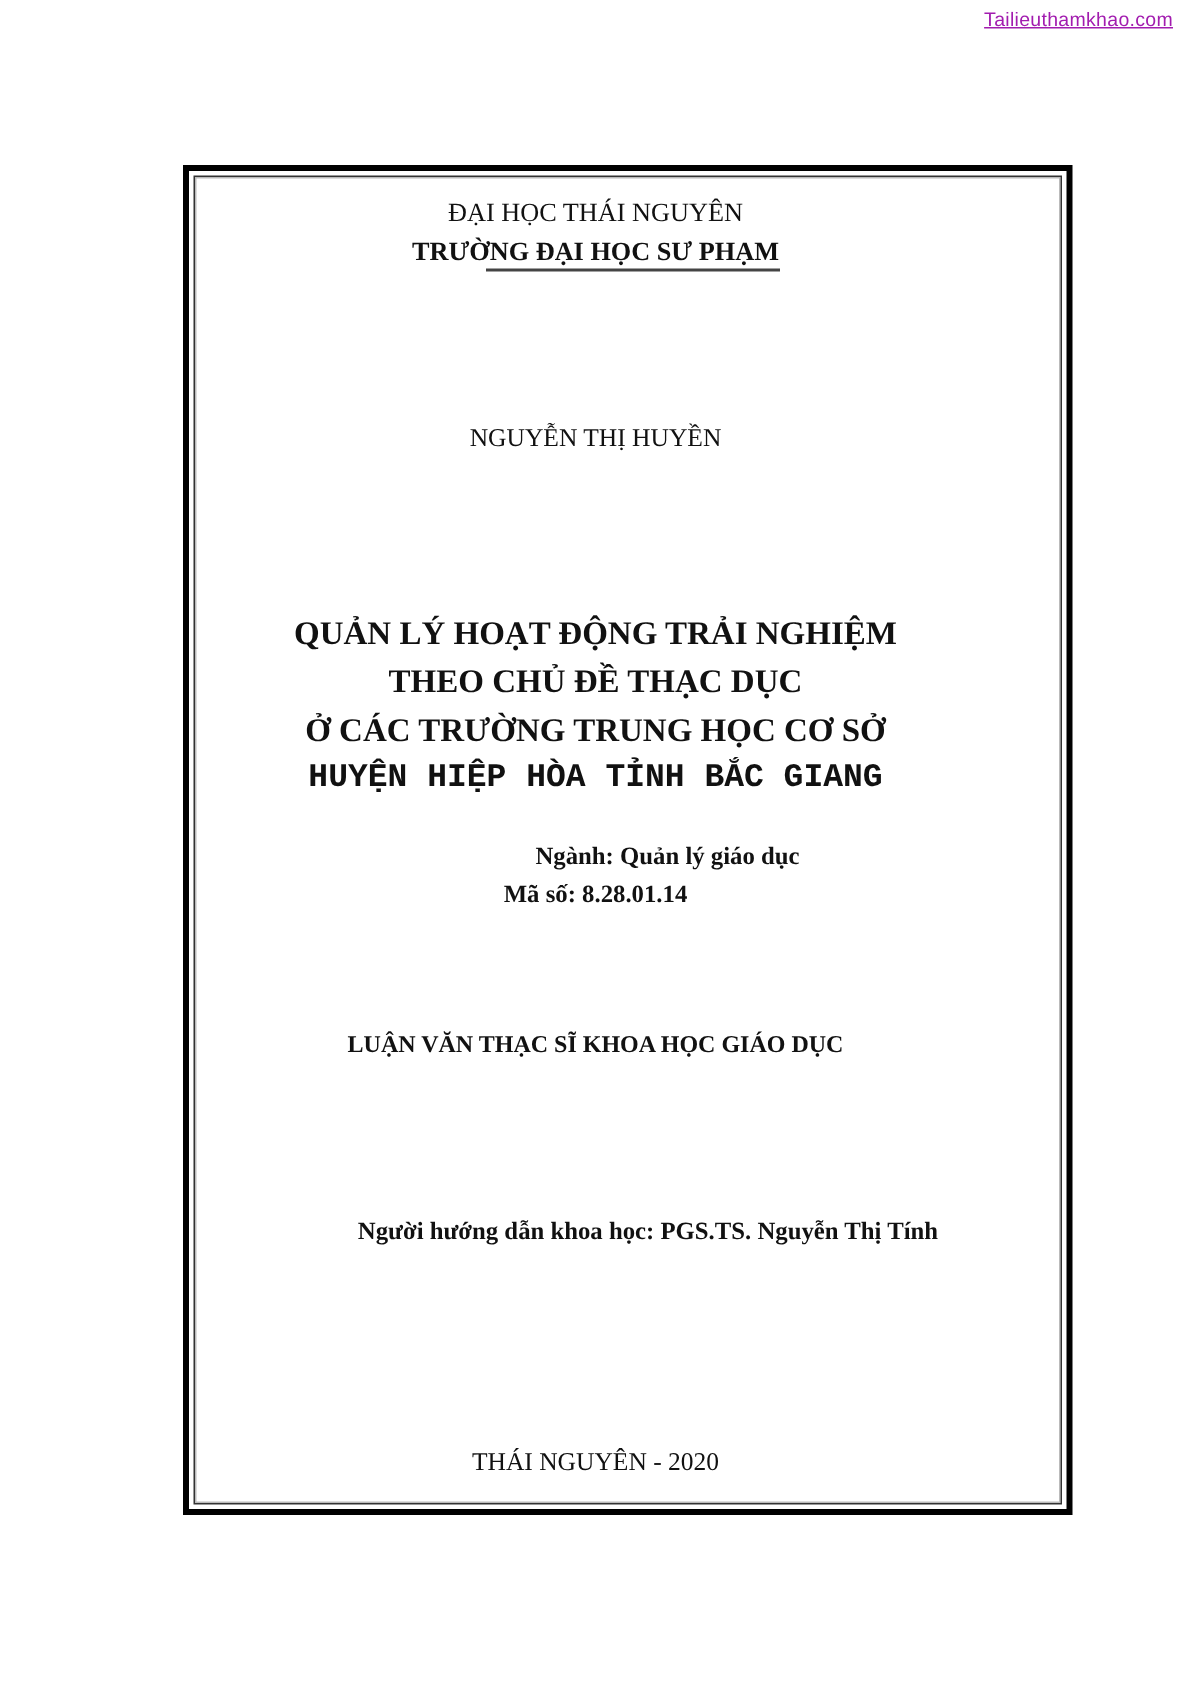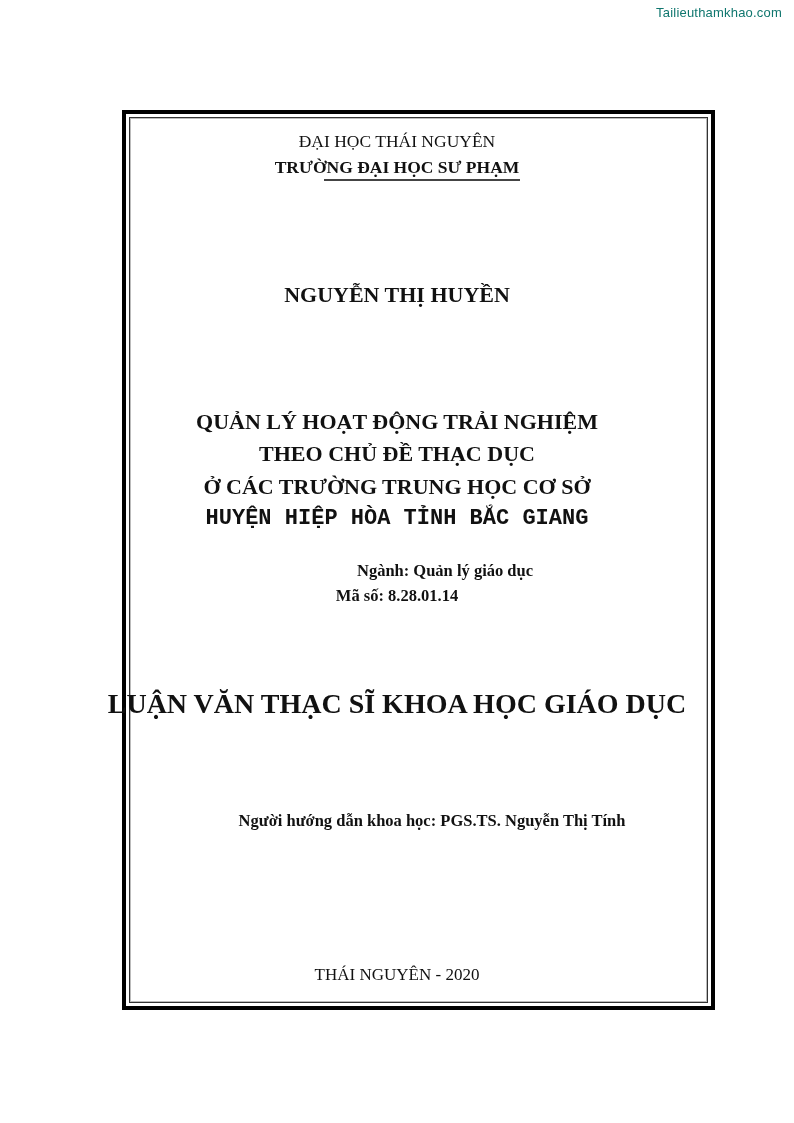--- a/index.html
+++ b/index.html
@@ -1,33 +1,33 @@
 <!DOCTYPE html>
 <html><head>
 <meta charset="utf-8">
 <style>
   html, body { margin:0; padding:0; }
   body { width:794px; height:1123px; background:#ffffff; position:relative; overflow:hidden;
          font-family:"Liberation Serif", "DejaVu Serif", serif; color:#111; }
   .watermark { position:absolute; top:5px; right:12px; font-family:"Liberation Sans", sans-serif;
-               font-size:13px; color:#0f766e; letter-spacing:0.2px; }
+               font-size:13px; color:#a21caf; letter-spacing:0.2px;text-decoration:underline; }
   .frame-outer { position:absolute; left:122px; top:110px; width:593px; height:900px;
                  box-sizing:border-box; border:4px solid #000; }
   .frame-inner { position:absolute; left:3px; top:3px; right:3px; bottom:3px;
                  border:1px solid #333; box-shadow: inset 0 0 0 1px #bbb; }
   .line { position:absolute; left:0; width:794px; text-align:center; white-space:nowrap; }
   .org { top:131px; font-size:17.5px; }
   .school { top:157px; font-size:17.5px; font-weight:bold; }
   .school-rule { position:absolute; top:179px; left:324px; width:196px; height:2px; background:#444; }
-  .author { top:282px; font-size:22px; font-weight:bold; }
+  .author { top:282px; font-size:17px; font-weight:normal; }
   .title { font-size:22px; font-weight:bold; }
   .t1 { top:409px; } .t2 { top:441px; } .t3 { top:474px; } .t4 { top:506px;font-family:Liberation Mono, monospace; }
   .major { top:561px; font-size:16.5px; font-weight:bold;padding-left:48px; }
   .code { top:586px; font-size:16.5px; font-weight:bold; }
-  .degree { top:688px; font-size:28px; font-weight:bold; }
+  .degree { top:688px; font-size:16px; font-weight:bold; }
   .advisor { top:811px; font-size:16.5px; font-weight:bold;padding-left:35px; }
   .place { top:965px; font-size:17px; font-weight:normal; }
 </style>
 </head>
 <body>
 
 <div class="watermark">Tailieuthamkhao.com</div>
 
 <div class="frame-outer">
   <div class="frame-inner"></div>

